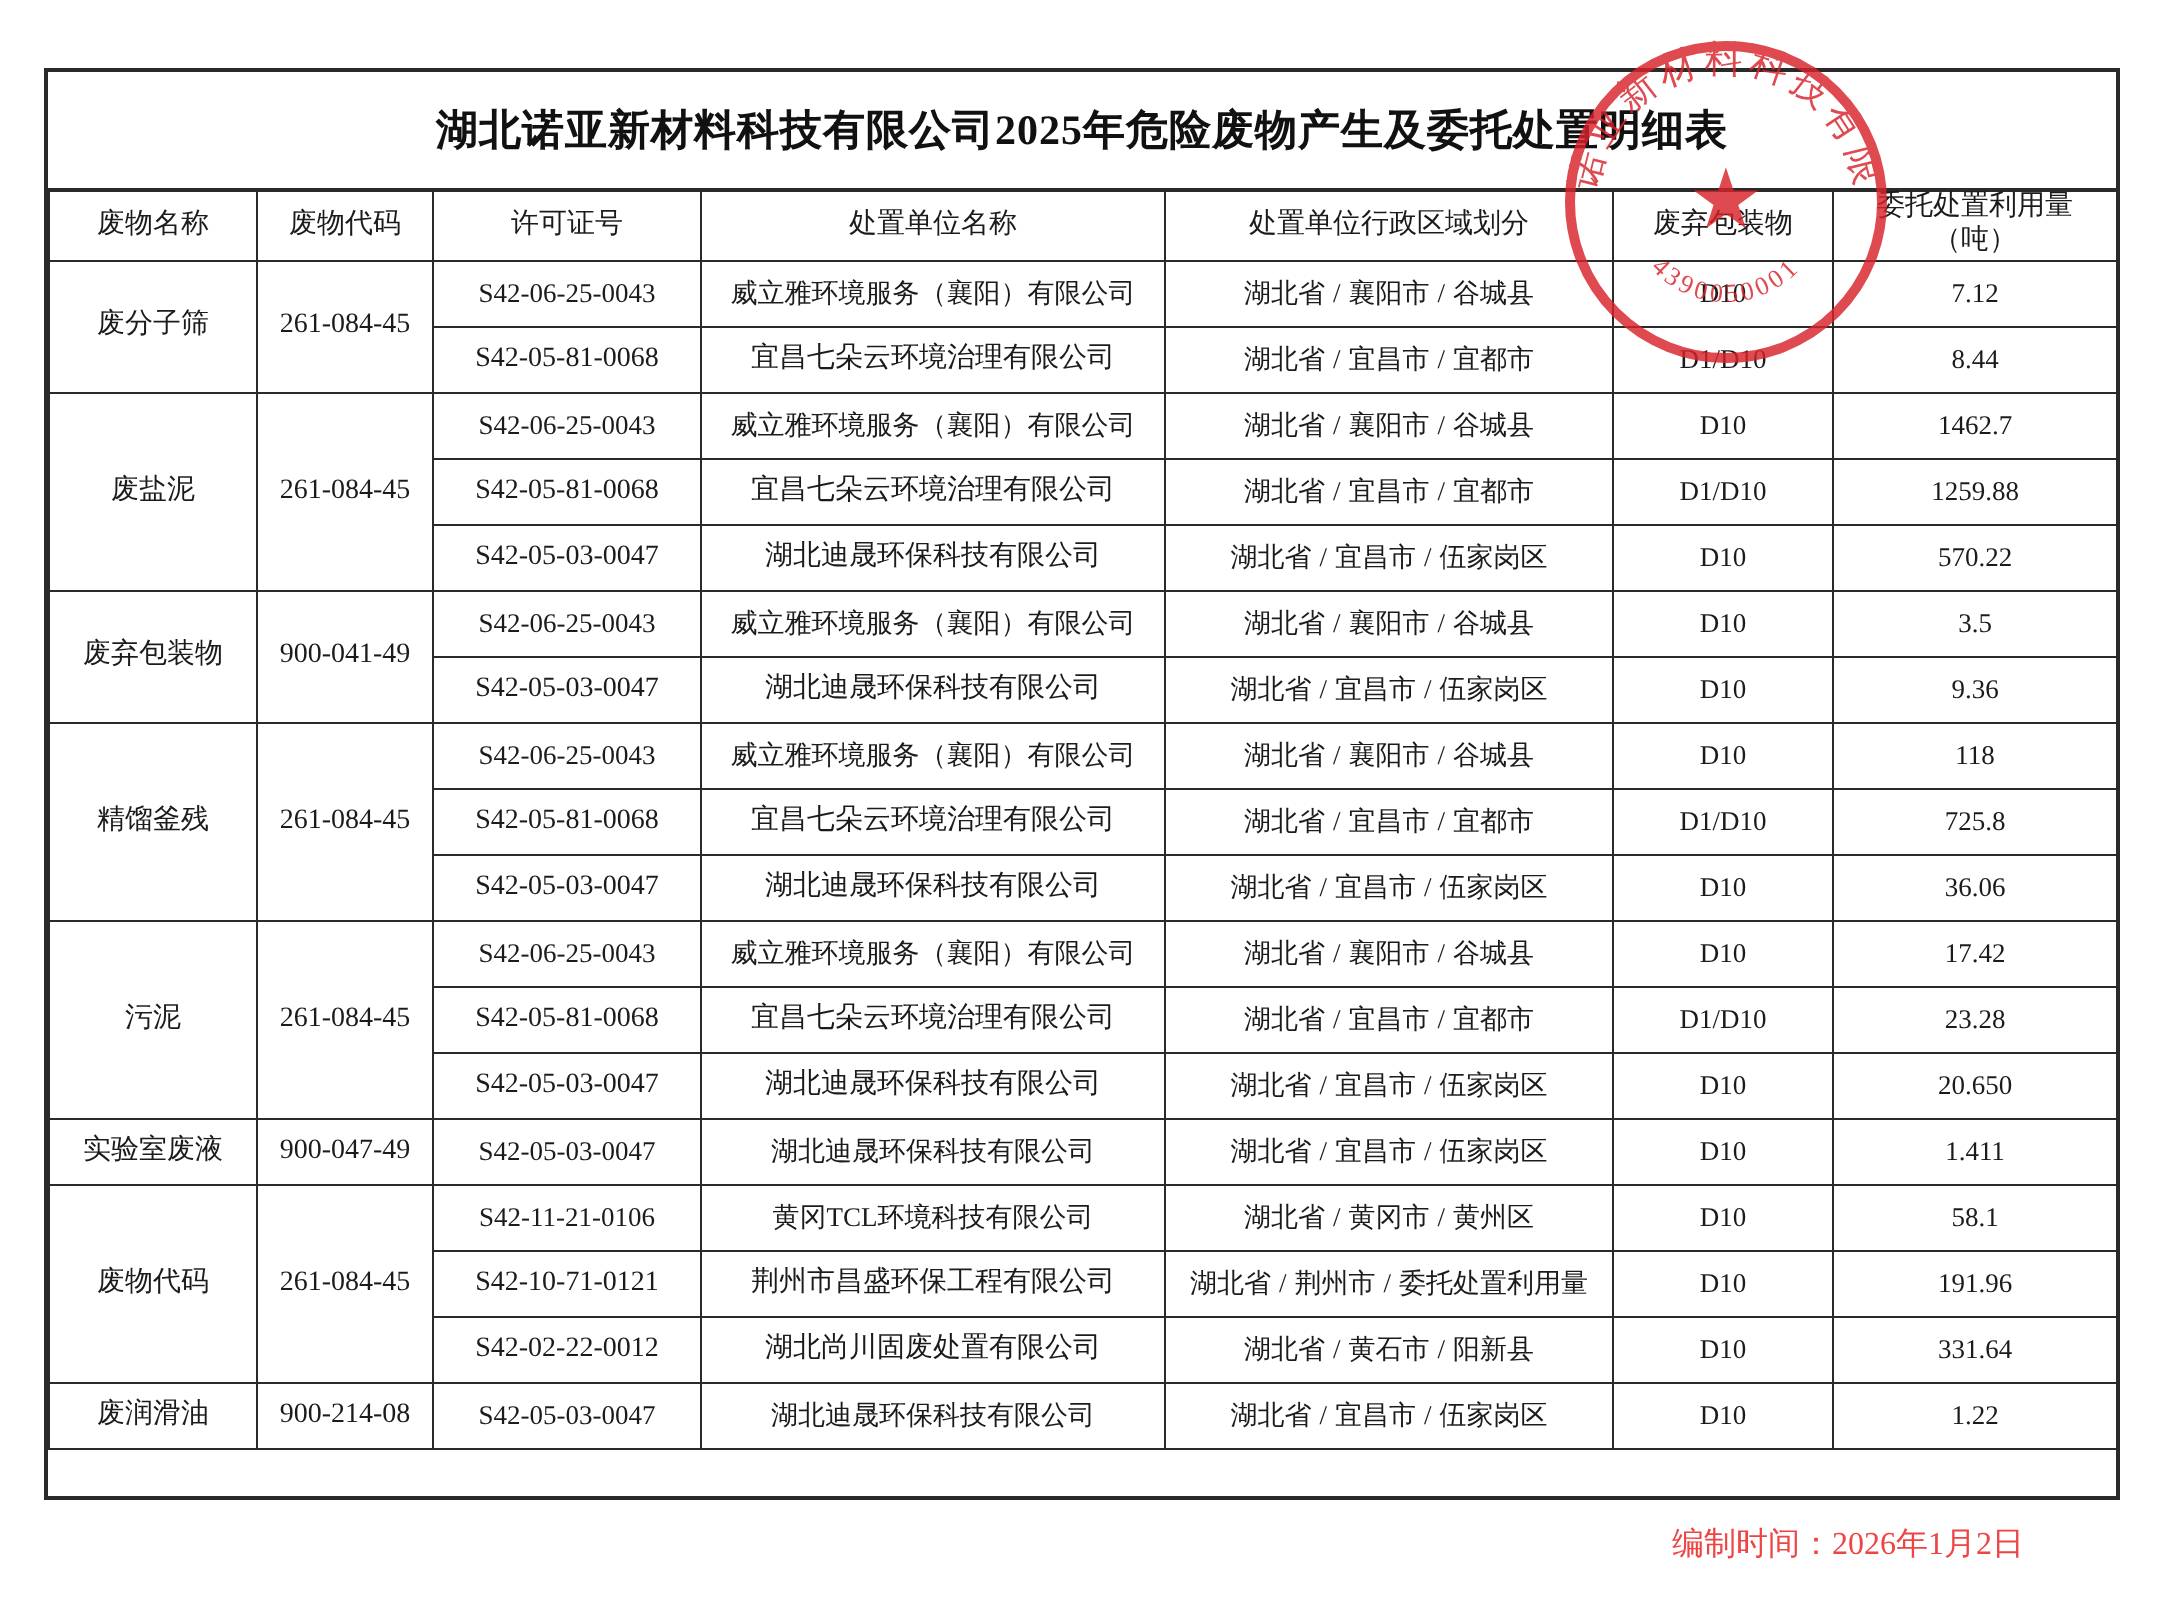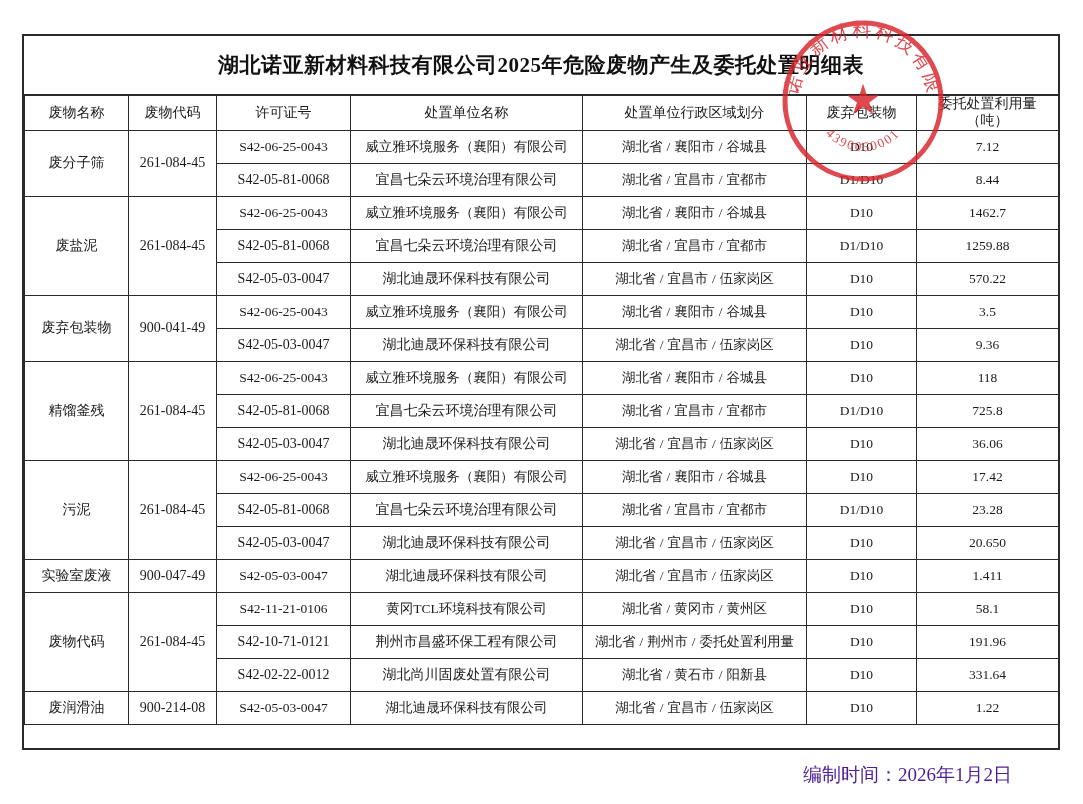--- a/index.html
+++ b/index.html
@@ -78,22 +78,22 @@
   .col-5 { width: 224px; }
   .col-6 { width: 110px; }
   .col-7 { width: 142px; }
   .unit-cell .region { letter-spacing: 0px; }
   .region-sep { padding: 0 4px; }
   .amount { font-size: 13.5px; }
   .footer {
     position: absolute;
     right: 40px;
     top: 762px;
-    font-size: 19px;
-    color: #4c1d95;
+    font-size: 16px;
+    color: #ef4444;
   }
   
   .stamp {
     position: absolute;
     left: 772px;
     top: 10px;
     width: 182px;
     height: 182px;
     pointer-events: none;
     opacity: 0.82;

